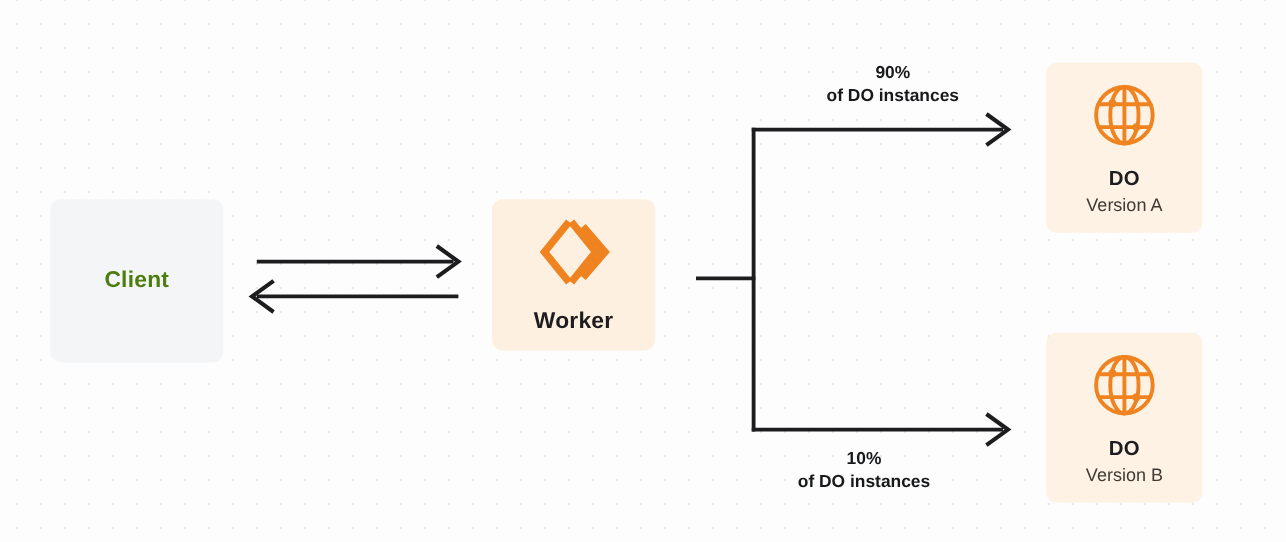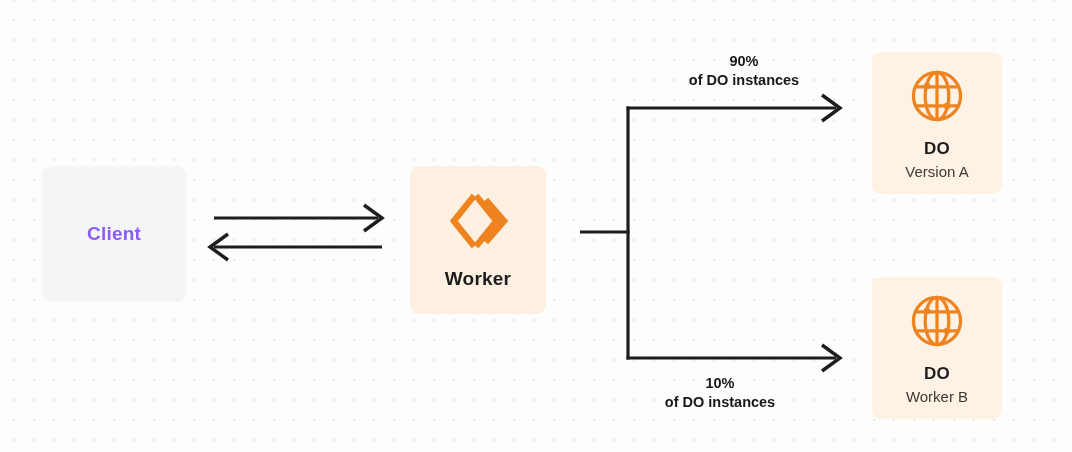--- a/index.html
+++ b/index.html
@@ -32,38 +32,38 @@
     justify-content: center;
     text-align: right;
   }
   .node-client {
     left: 42px; top: 166px;
     width: 144px; height: 136px;
     background: #f4f5f7;
   }
   .node-worker {
     left: 410px; top: 166px;
-    width: 136px; height: 148px;
+    width: 136px; height: 126px;
     background: #fdf0e0;
   }
   .node-do-a {
     left: 872px; top: 52px;
     width: 130px; height: 142px;
     background: #fdf2e4;
   }
   .node-do-b {
     left: 872px; top: 277px;
     width: 130px; height: 142px;
     background: #fdf2e4;
   }
 
   .label-client {
     font-size: 19px;
     font-weight: bold;
-    color: #8b5cf6;
+    color: #4d7c0f;
     letter-spacing: .2px;
   }
   .label-worker {
     font-size: 19px;
     font-weight: bold;
     color: #1d1d1f;
     letter-spacing: .2px;
     margin-top: 16px;
   }
   .label-do-title {
@@ -186,16 +186,16 @@
           <line x1="32" y1="6" x2="32" y2="58"></line>
           <ellipse cx="32" cy="32" rx="13" ry="26"></ellipse>
           <line x1="9" y1="22" x2="55" y2="22"></line>
           <line x1="9" y1="43" x2="55" y2="43"></line>
         </g>
         <circle cx="21" cy="21" r="3.6" fill="#ef8320"></circle>
         <circle cx="43" cy="43" r="3.6" fill="#ef8320"></circle>
       </svg>
     </span>
     <span class="label-do-title">DO</span>
-    <span class="label-do-sub">Worker B</span>
+    <span class="label-do-sub">Version B</span>
   </div>
 
 </div>
 
 </body></html>

